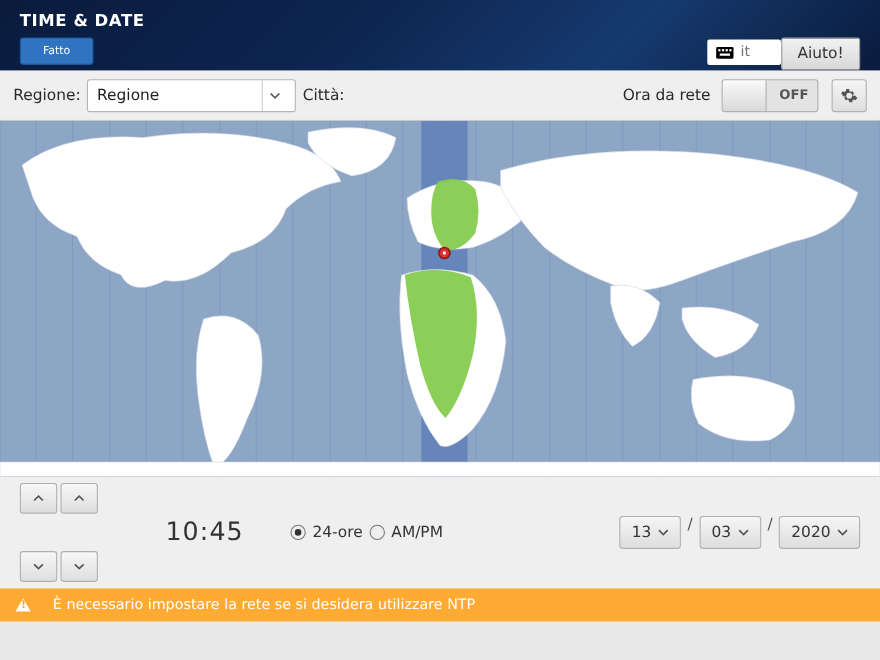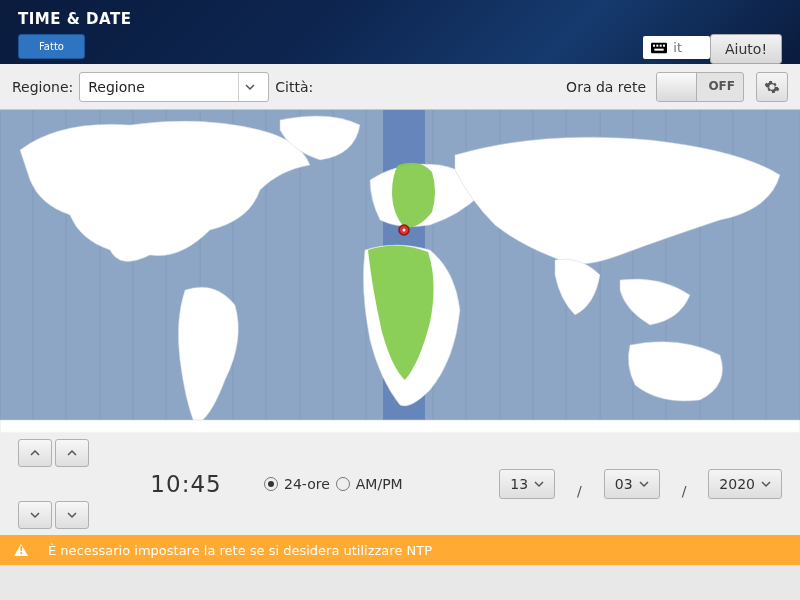--- a/index.html
+++ b/index.html
@@ -84,21 +84,21 @@
   .spin-btn {
     width: 34px; height: 28px; background: linear-gradient(#f7f7f7,#dedede);
     border: 1px solid #b0b0b0; border-radius: 3px; cursor: pointer;
     display: flex; align-items: center; justify-content: center;
   }
   .time-digits { font-size: 23px; color: #333; min-width: 100px; text-align: center; letter-spacing: 1px; }
   .fmt-block { display: flex; flex-direction: row; gap: 6px; font-size: 14px; color: #333; }
   .radio-row { display: flex; align-items: center; gap: 6px; }
   .radio-outer { width: 14px; height: 14px; border: 1px solid #777; border-radius: 50%; display: flex; align-items: center; justify-content: center; }
   .radio-dot { width: 6px; height: 6px; background: #333; border-radius: 50%; }
-  .date-block { display: flex; align-items: flex-end; gap: 22px; margin-left: auto; font-size: 14px; color: #555; }
+  .date-block { display: flex; align-items: flex-start; gap: 6px; margin-left: auto; font-size: 14px; color: #555; }
   .date-btn {
     background: linear-gradient(#f5f5f5,#dedede); border: 1px solid #b0b0b0;
     border-radius: 3px; padding: 6px 10px; display: flex; align-items: center;
     gap: 6px; cursor: pointer; color: #333; font-size: 14px;
   }
 
   
   .warnbar {
     height: 30px; background: #ffaa33; display: flex; align-items: center;
     padding: 0 14px; gap: 20px; color: #fff; font-size: 13px;

